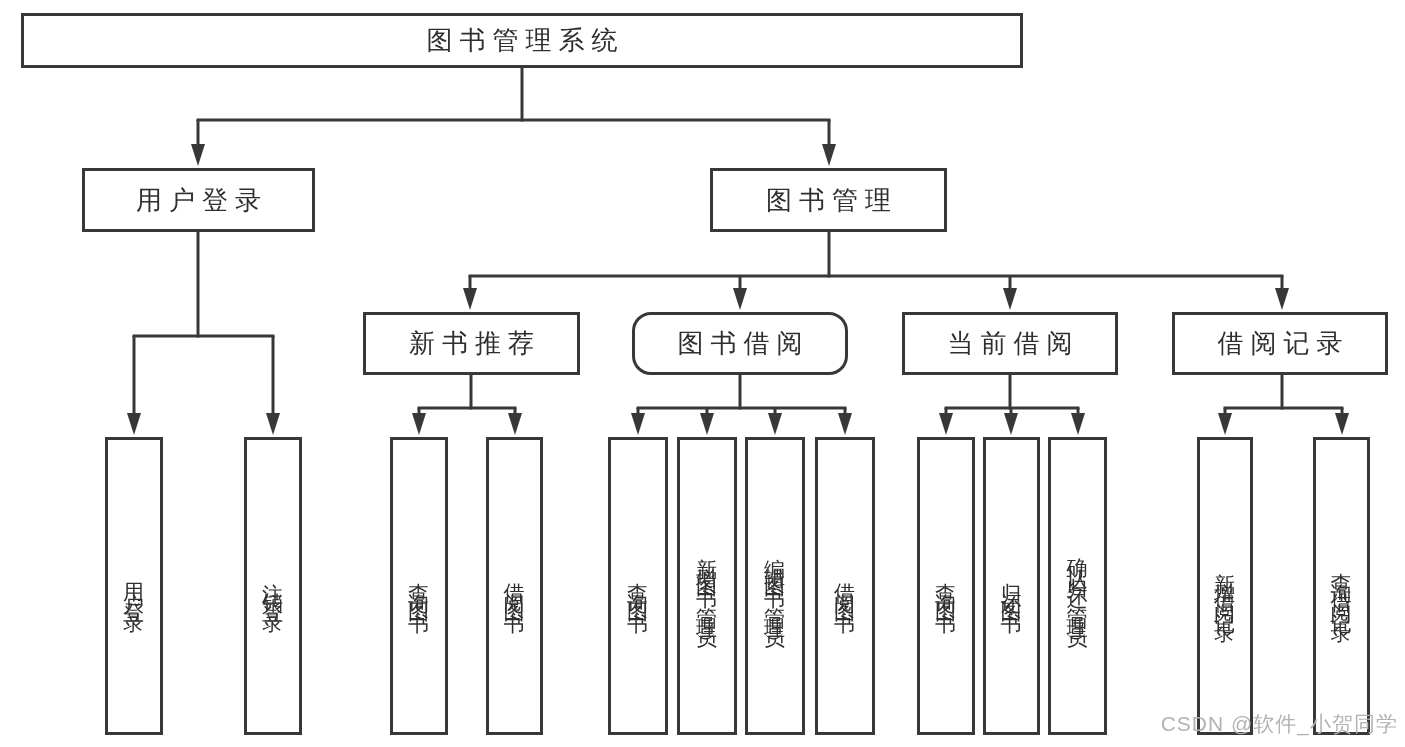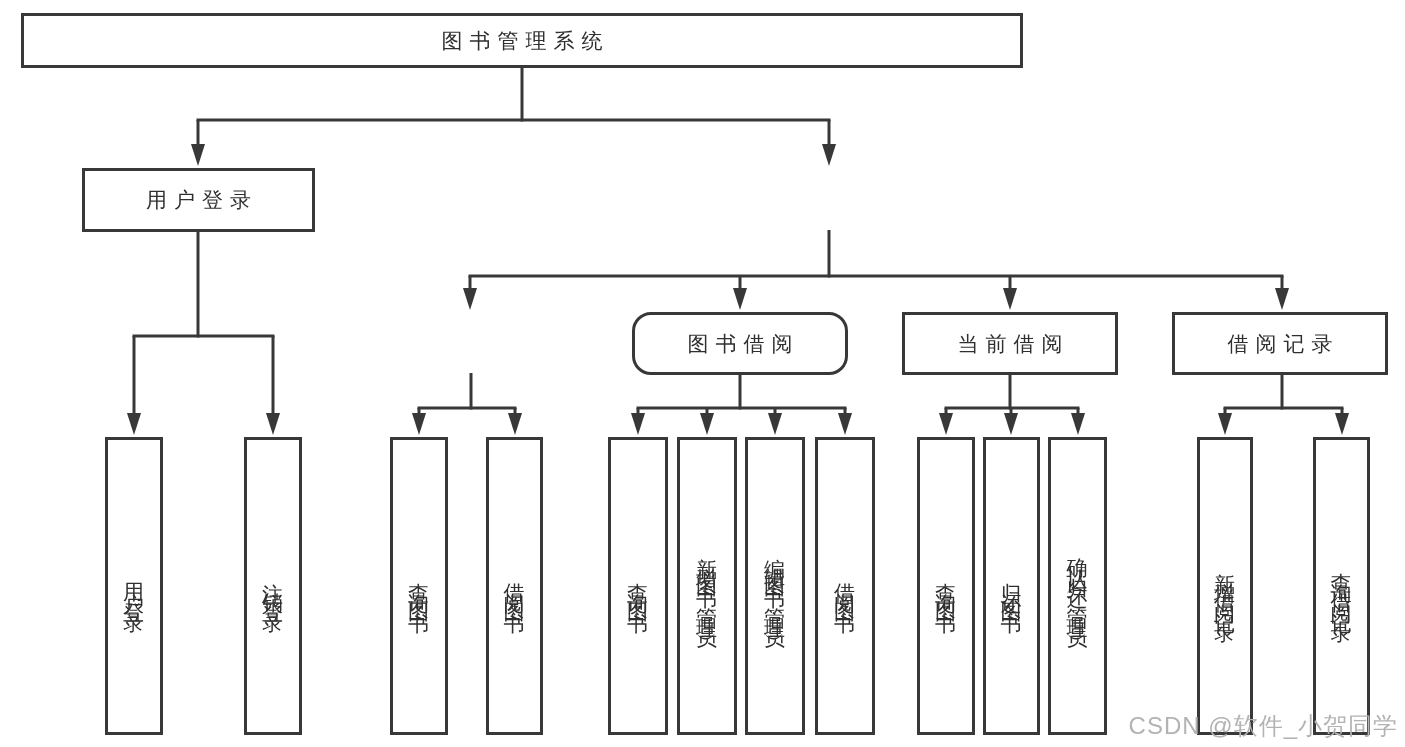--- a/index.html
+++ b/index.html
@@ -5,28 +5,28 @@
   html,body { margin:0; padding:0; background:#ffffff; }
   #stage {
     position:relative; width:1405px; height:747px; background:#ffffff;
     font-family:"Liberation Sans", sans-serif; color:#2f2f2f; overflow:hidden;
   }
   svg.wires { position:absolute; left:0; top:0; pointer-events:none; }
   .node {
     position:absolute; box-sizing:border-box; background:#ffffff;
     border:3px solid #383838; display:flex; align-items:center; justify-content:center;
   }
-  .node .lbl { font-size:21px; letter-spacing:7px; text-indent:7px; white-space:nowrap; }
+  .node .lbl { font-size:26px; letter-spacing:7px; text-indent:7px; white-space:nowrap; }
   .leaf .lbl {
     writing-mode:vertical-rl; text-orientation:mixed;
     font-size:21px; letter-spacing:10px; text-indent:0; white-space:normal;
     line-height:1;
   }
   .watermark {
-    position:absolute; right:7px; top:710px; font-size:24px; letter-spacing:1px;
+    position:absolute; right:7px; top:710px; font-size:21px; letter-spacing:1px;
     color:#b3b3b3; white-space:nowrap;
   }
 </style>
 </head>
 <body>
 
 <div id="stage">
 
   <svg class="wires" width="1405" height="747" viewBox="0 0 1405 747">
     <g stroke="#383838" stroke-width="3" fill="none">
@@ -97,21 +97,27 @@
     </g>
   </svg>
 
   <div class="node" style="left:21px; top:13px; width:1002px; height:55px;">
     <span class="lbl">图书管理系统</span>
   </div>
 
   <div class="node" style="left:82px; top:168px; width:233px; height:64px;">
     <span class="lbl">用户登录</span>
   </div>
+  <div class="node" style="left:710px; top:168px; width:237px; height:64px;">
+    <span class="lbl">图书管理</span>
+  </div>
 
+  <div class="node" style="left:363px; top:312px; width:217px; height:63px;">
+    <span class="lbl">新书推荐</span>
+  </div>
   <div class="node" style="left:632px; top:312px; width:216px; height:63px;border-radius:19px;">
     <span class="lbl">图书借阅</span>
   </div>
   <div class="node" style="left:1172px; top:312px; width:216px; height:63px;">
     <span class="lbl">借阅记录</span>
   </div>
   <div class="node" style="left:902px; top:312px; width:216px; height:63px;">
     <span class="lbl">当前借阅</span>
   </div>
 

